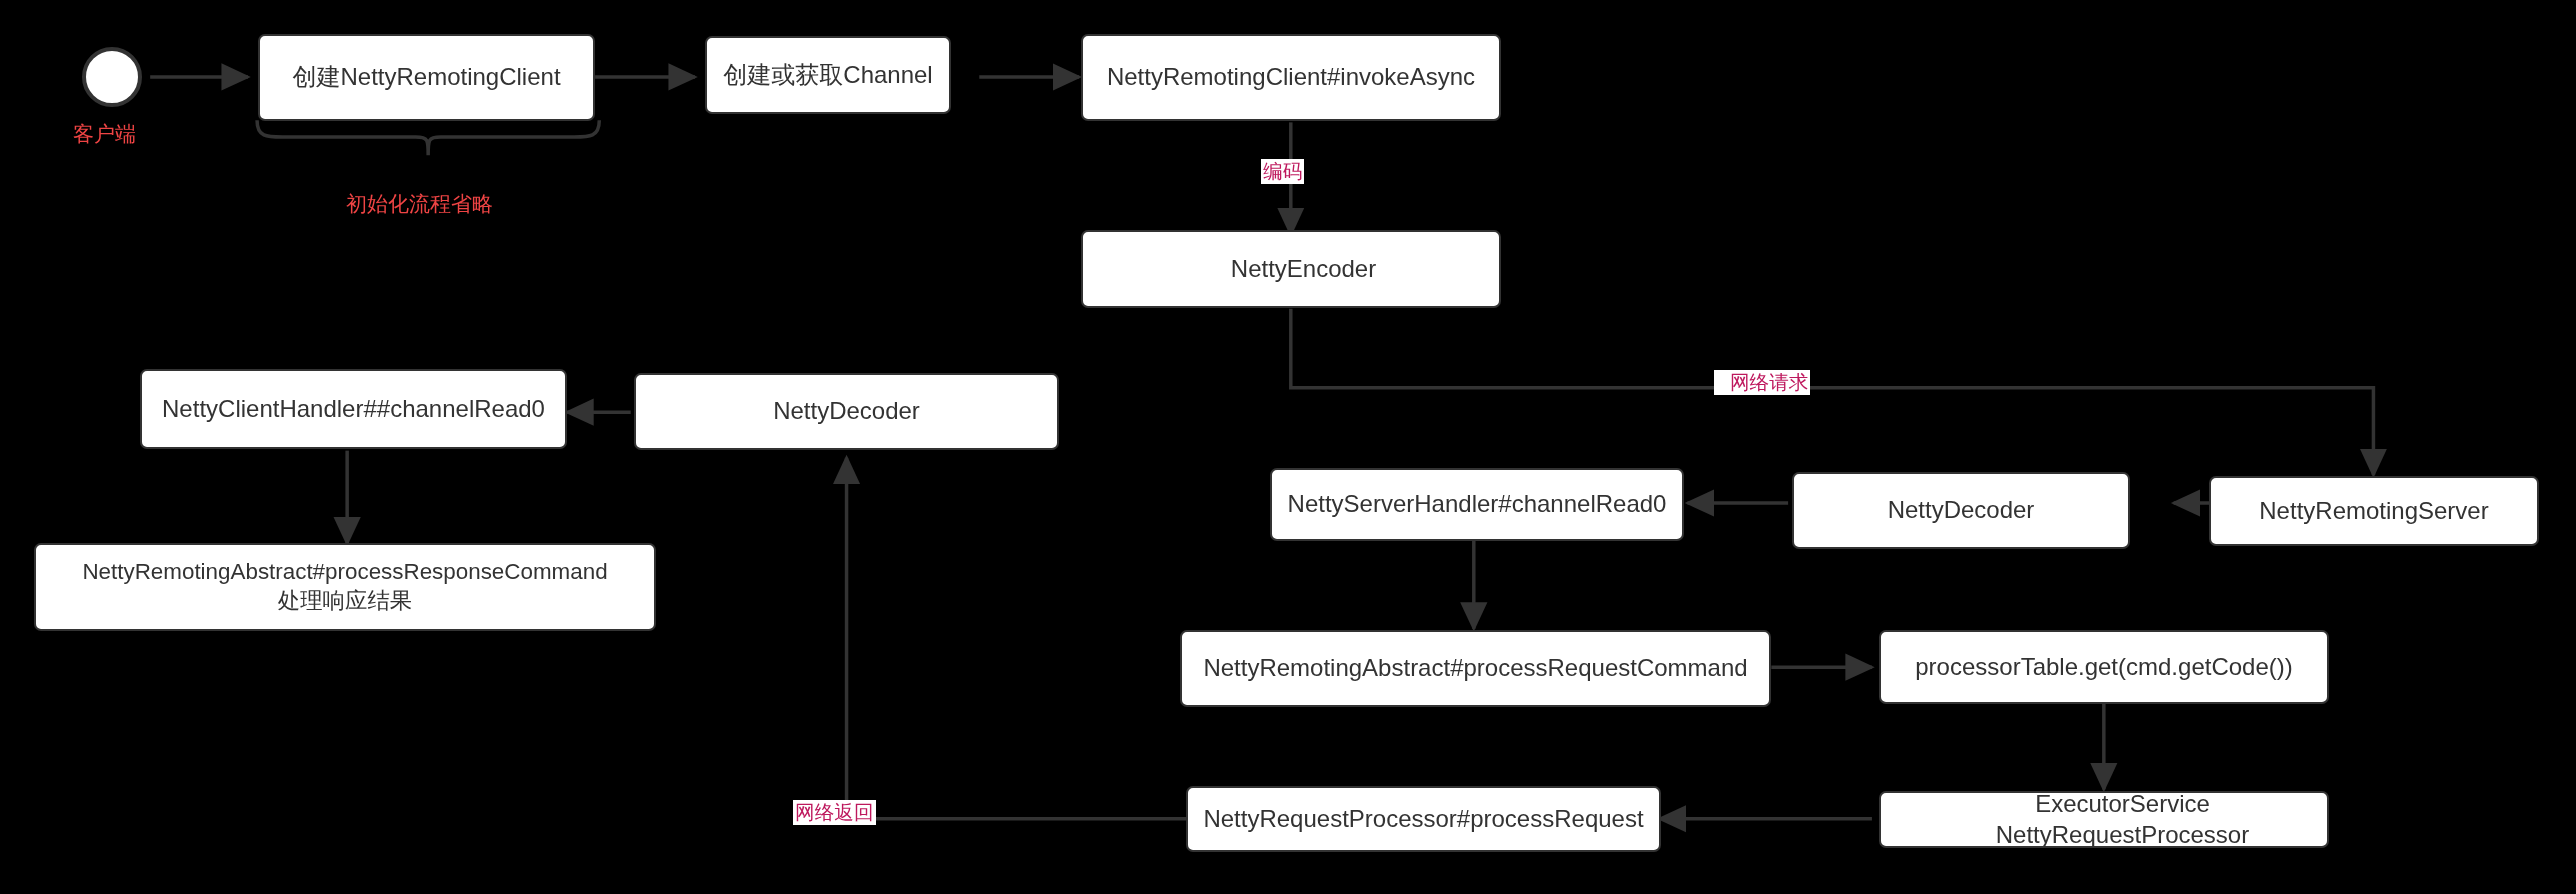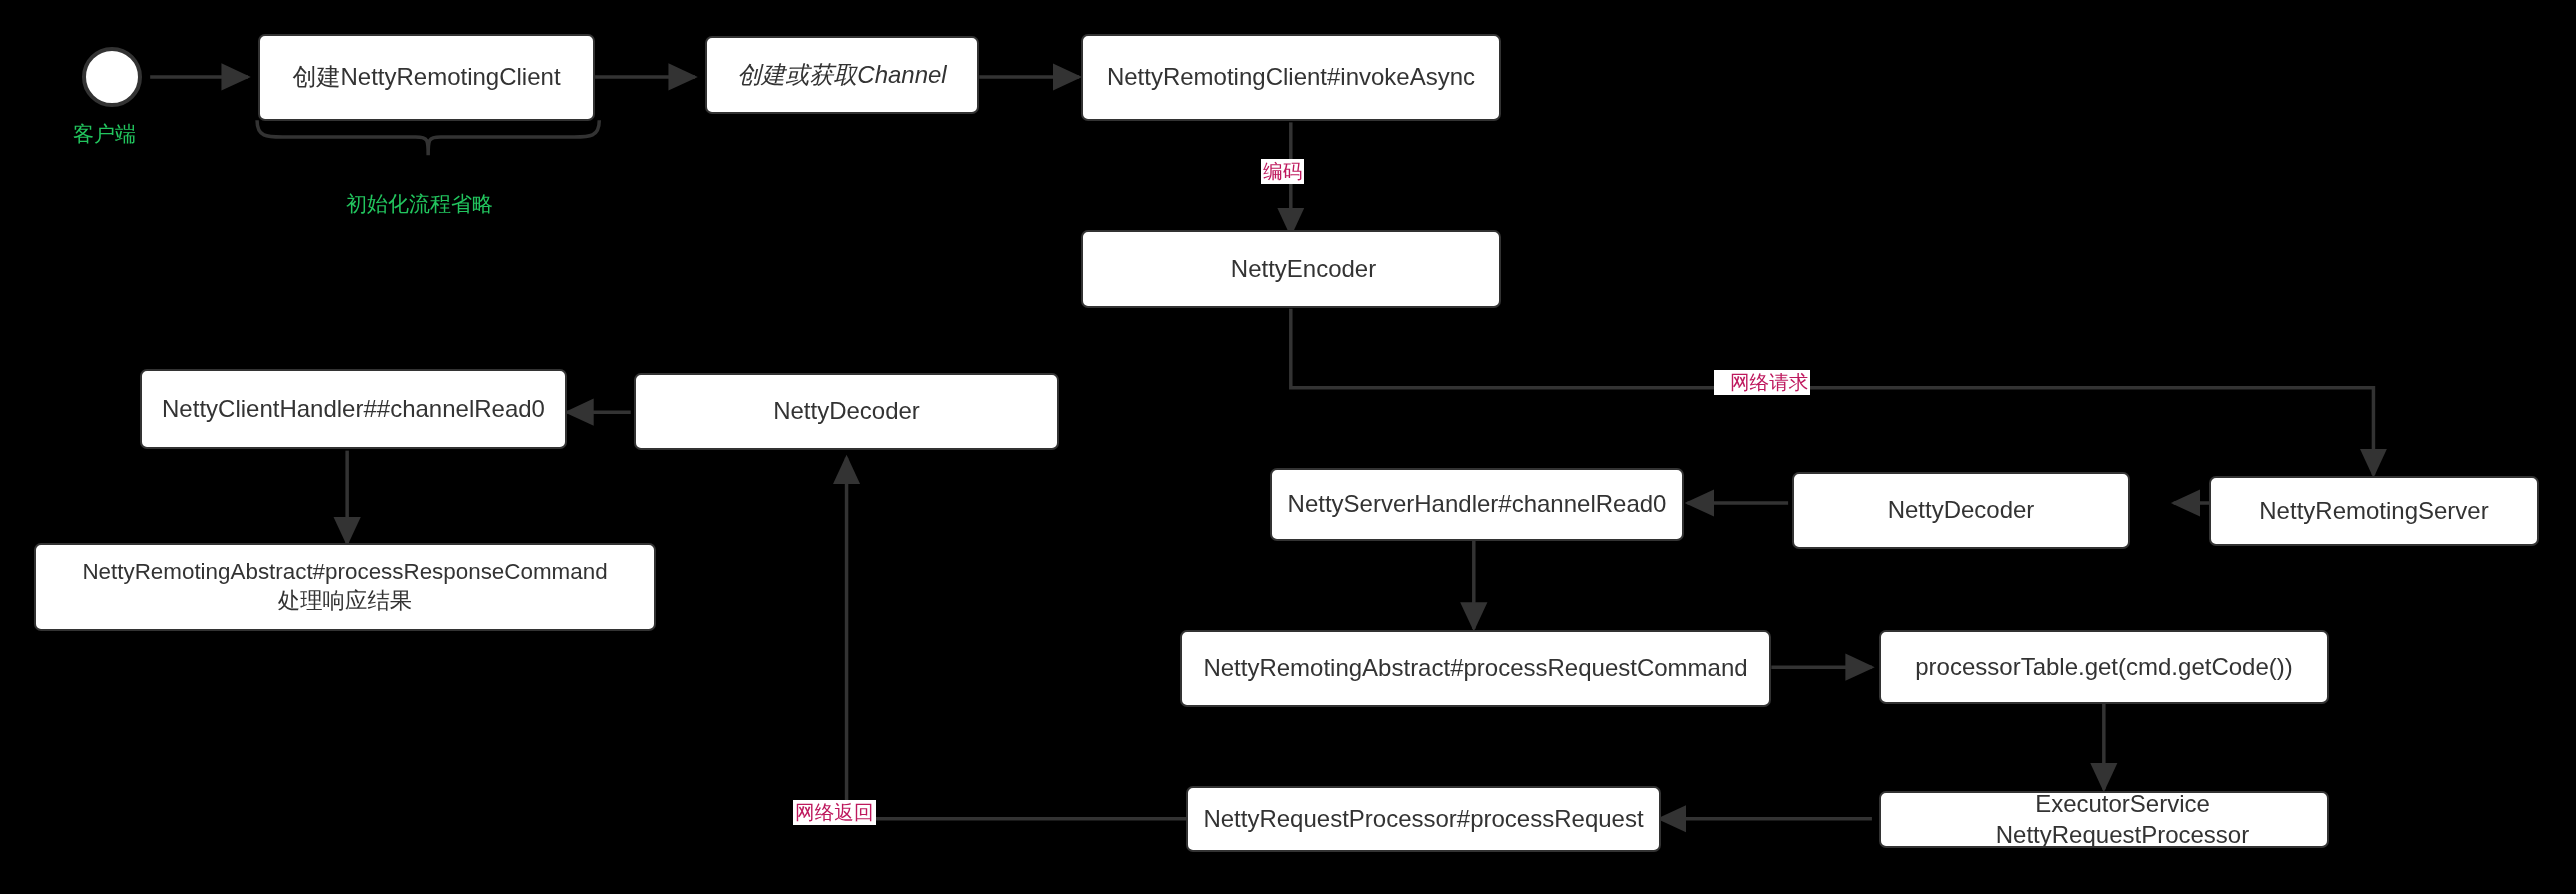--- a/index.html
+++ b/index.html
@@ -43,21 +43,21 @@
   .start-circle {
     position: absolute;
     background: #ffffff;
     border: 4.2px solid #333333;
     border-radius: 50%;
     box-sizing: border-box;
     z-index: 3;
   }
   .free-label {
     position: absolute;
-    color: #22c55e;
+    color: #ef4444;
     font-size: 21px;
     z-index: 3;
     white-space: nowrap;
   }
   .edge-label {
     position: absolute;
     background: #ffffff;
     color: #be185d;
     font-size: 19.6px;
     line-height: 1.15;
@@ -111,21 +111,21 @@
     <g stroke="#333333" stroke-width="5" fill="none">
       <path d="M 368,172 C 368,196 382,196 404,196 L 595,196 C 613,196 613,200 613,222
                C 613,200 613,196 631,196 L 822,196 C 844,196 858,196 858,172"></path>
     </g>
   </svg>
 
   <div class="start-circle" style="left:82px; top:47px; width:60px; height:60px;"></div>
   <div class="free-label" style="left:73px; top:120px;">客户端</div>
 
   <div class="node" style="left:258px; top:34px; width:337px; height:87px;">创建NettyRemotingClient</div>
-  <div class="node" style="left:705px; top:36px; width:274px; height:78px;font-style:italic;">创建或获取Channel</div>
+  <div class="node" style="left:705px; top:36px; width:246px; height:78px;">创建或获取Channel</div>
   <div class="node" style="left:1081px; top:34px; width:420px; height:87px;">NettyRemotingClient#invokeAsync</div>
 
   <div class="node" style="left:1081px; top:230px; width:420px; height:78px;padding-left:32px;">NettyEncoder</div>
 
   <div class="node" style="left:2209px; top:476px; width:330px; height:70px;">NettyRemotingServer</div>
   <div class="node" style="left:1792px; top:472px; width:338px; height:77px;">NettyDecoder</div>
   <div class="node" style="left:1270px; top:468px; width:414px; height:73px;">NettyServerHandler#channelRead0</div>
 
   <div class="node" style="left:1180px; top:630px; width:591px; height:77px;">NettyRemotingAbstract#processRequestCommand</div>
   <div class="node" style="left:1879px; top:630px; width:450px; height:74px;">processorTable.get(cmd.getCode())</div>

